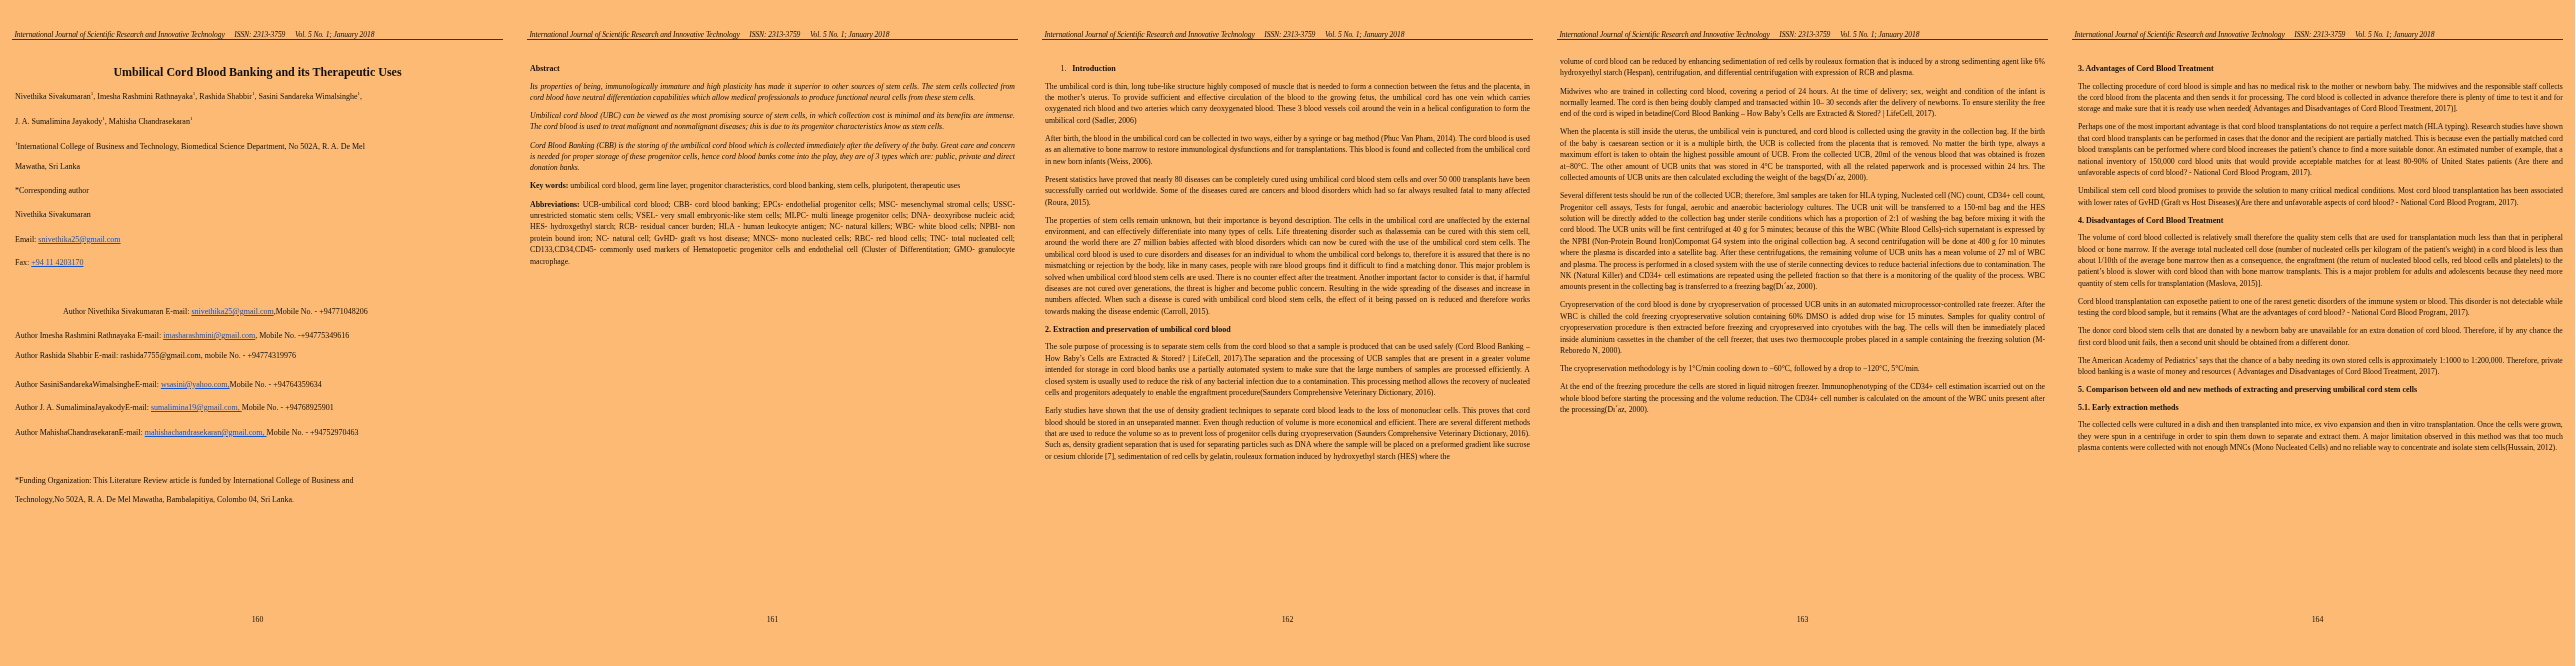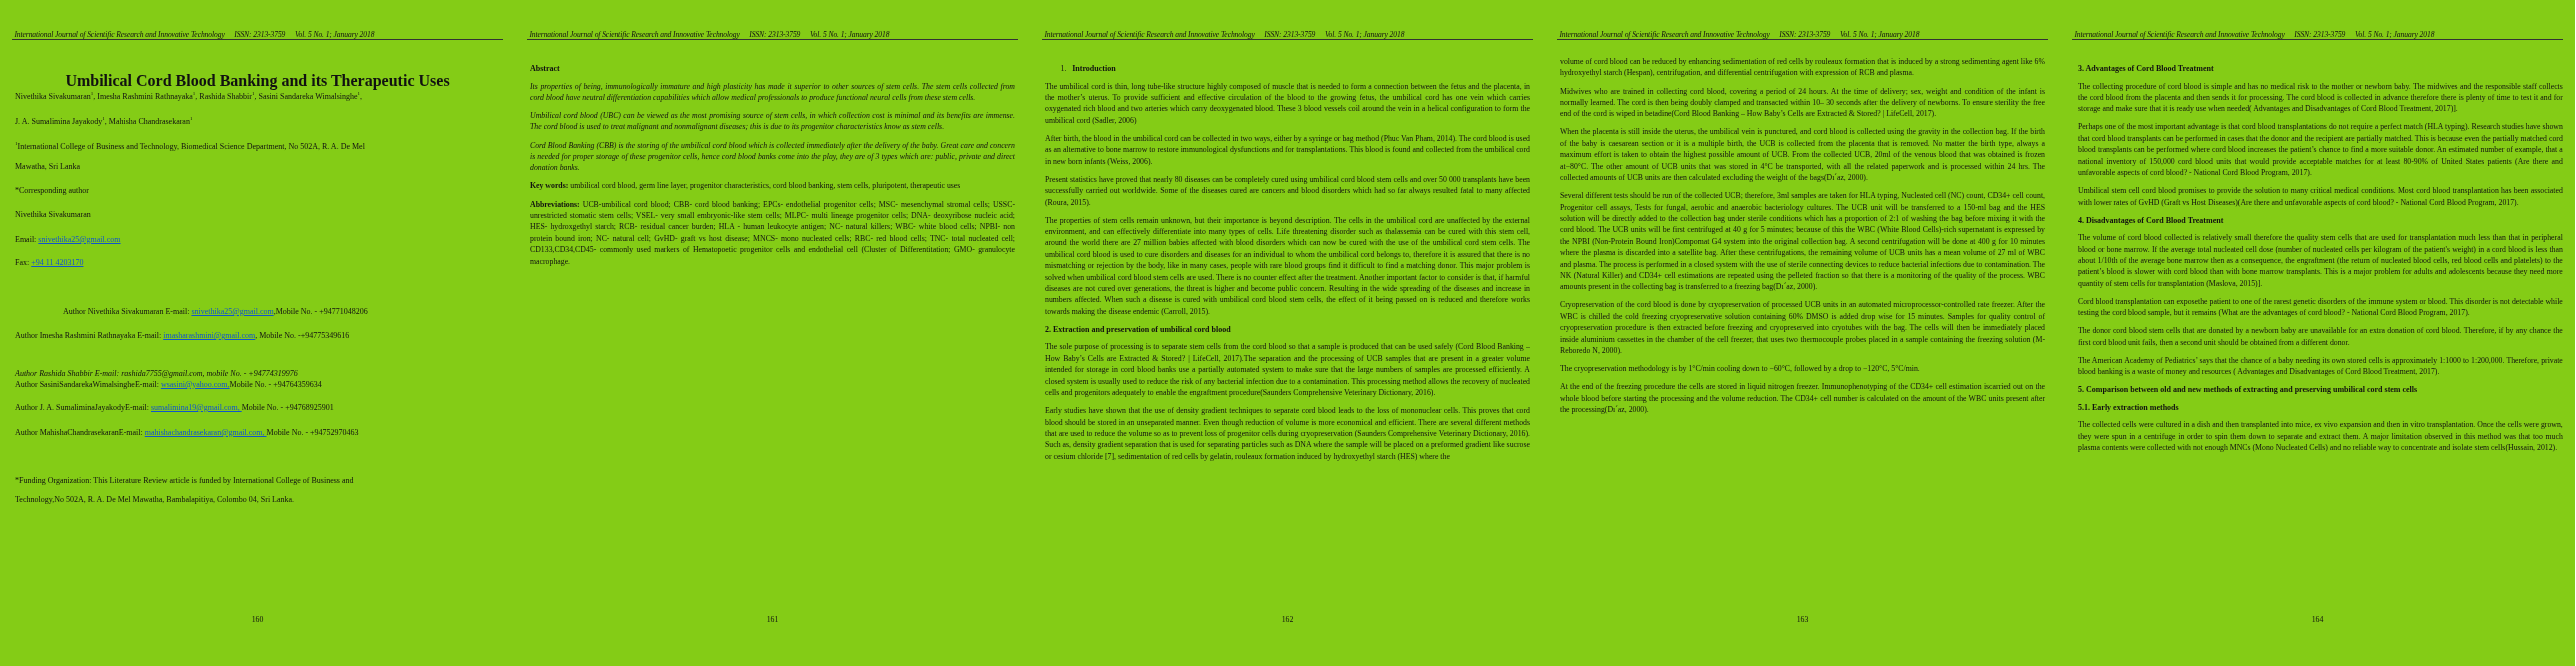--- a/index.html
+++ b/index.html
@@ -1,28 +1,28 @@
 <!DOCTYPE html>
 <html style="font-size:9px"><head>
 <meta charset="utf-8">
 <style>
   html, body { margin: 0; padding: 0; background: #ffffff; }
   body { width: 2576px; height: 667px; overflow: hidden; position: relative;
          font-family: "Liberation Serif", "DejaVu Serif", serif; color: #111; }
   .spread { display: flex; width: 2576px; height: 667px; }
-  .page { width: 515px; height: 667px; position: relative; box-sizing: border-box; background: #84cc16; }
+  .page { width: 515px; height: 667px; position: relative; box-sizing: border-box; background: #fdba74; }
   .running-head { position: absolute; left: 12.2px; right: 12.2px; top: 30px; height: 9px;
                   font-style: italic; font-size: 7.6px; line-height: 9px; white-space: nowrap;
                   border-bottom: 0.9px solid #333; padding-left: 2.2px; letter-spacing: -0.1px; }
   .running-head span { margin-right: 7.8px; }
   .content { position: absolute; left: 15px; right: 15px; top: 63px; font-size: 7.8px; line-height: 11.4px; }
   .page-number { position: absolute; left: 0; right: 0; top: 615px; text-align: center; font-size: 7.8px; }
   p { margin: 0 0 6.7px 0; text-align: justify; }
   .para-italic { font-style: italic; }
-  h1.title { font-size: 16px; font-weight: bold; text-align: center; margin: 16px; position: absolute; left: 0; right: 0; top: 56px; }
+  h1.title { font-size: 12px; font-weight: bold; text-align: center; margin: 9px; position: absolute; left: 0; right: 0; top: 56px; }
   .sec-head { font-weight: bold; font-size: 8px; margin: 0 0 6.1px 0; }
   .label-bold { font-weight: bold; }
   .link { color: #1155cc; text-decoration: underline; }
   sup { font-size: 5px; line-height: 0; }
   
   .p1 .line { position: absolute; left: 15px; font-size: 8px; white-space: nowrap; }
 </style>
 </head>
 <body>
 
@@ -54,21 +54,21 @@
     <div class="line" style="top:258px;">
       <span>Fax: </span><a class="link">+94 11 4203170</a>
     </div>
 
     <div class="line" style="top:307px;margin-left:48px;">
       <span>Author Nivethika Sivakumaran E-mail: </span><a class="link">snivethika25@gmail.com</a><span>,Mobile No. - +94771048206</span>
     </div>
     <div class="line" style="top:331px;">
       <span>Author Imesha Rashmini Rathnayaka E-mail: </span><a class="link">imasharashmini@gmail.com</a><span>, Mobile No. -+94775349616</span>
     </div>
-    <div class="line" style="top:369px;font-style:italic;">
+    <div class="line" style="top:351px;">
       <span>Author Rashida Shabbir E-mail: </span><span>rashida7755@gmail.com</span><span>, mobile No. - +94774319976</span>
     </div>
     <div class="line" style="top:380px;">
       <span>Author SasiniSandarekaWimalsingheE-mail: </span><a class="link">wsasini@yahoo.com,</a><span>Mobile No. - +94764359634</span>
     </div>
     <div class="line" style="top:403px;">
       <span>Author J. A. SumaliminaJayakodyE-mail: </span><a class="link">sumalimina19@gmail.com, </a><span>Mobile No. - +94768925901</span>
     </div>
     <div class="line" style="top:428px;">
       <span>Author MahishaChandrasekaranE-mail: </span><a class="link">mahishachandrasekaran@gmail.com, </a><span>Mobile No. - +94752970463</span>

